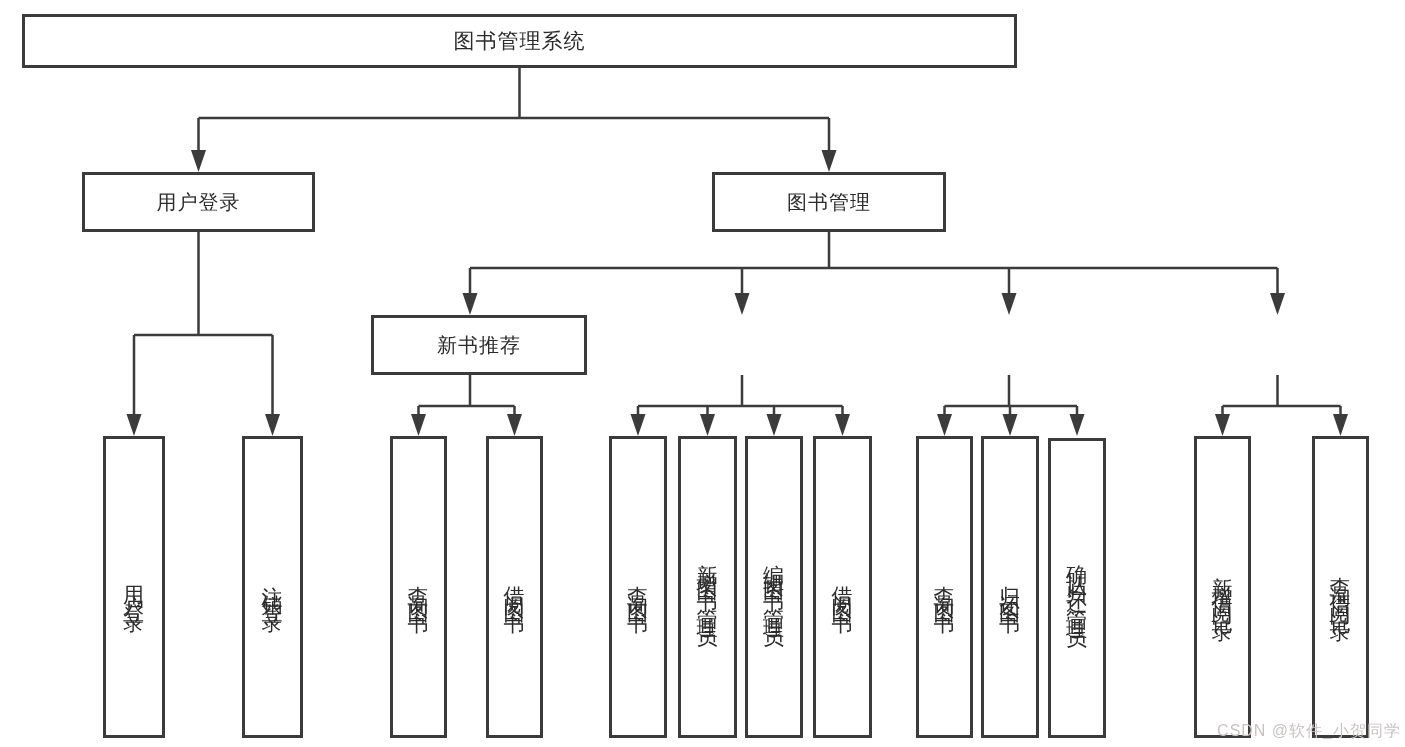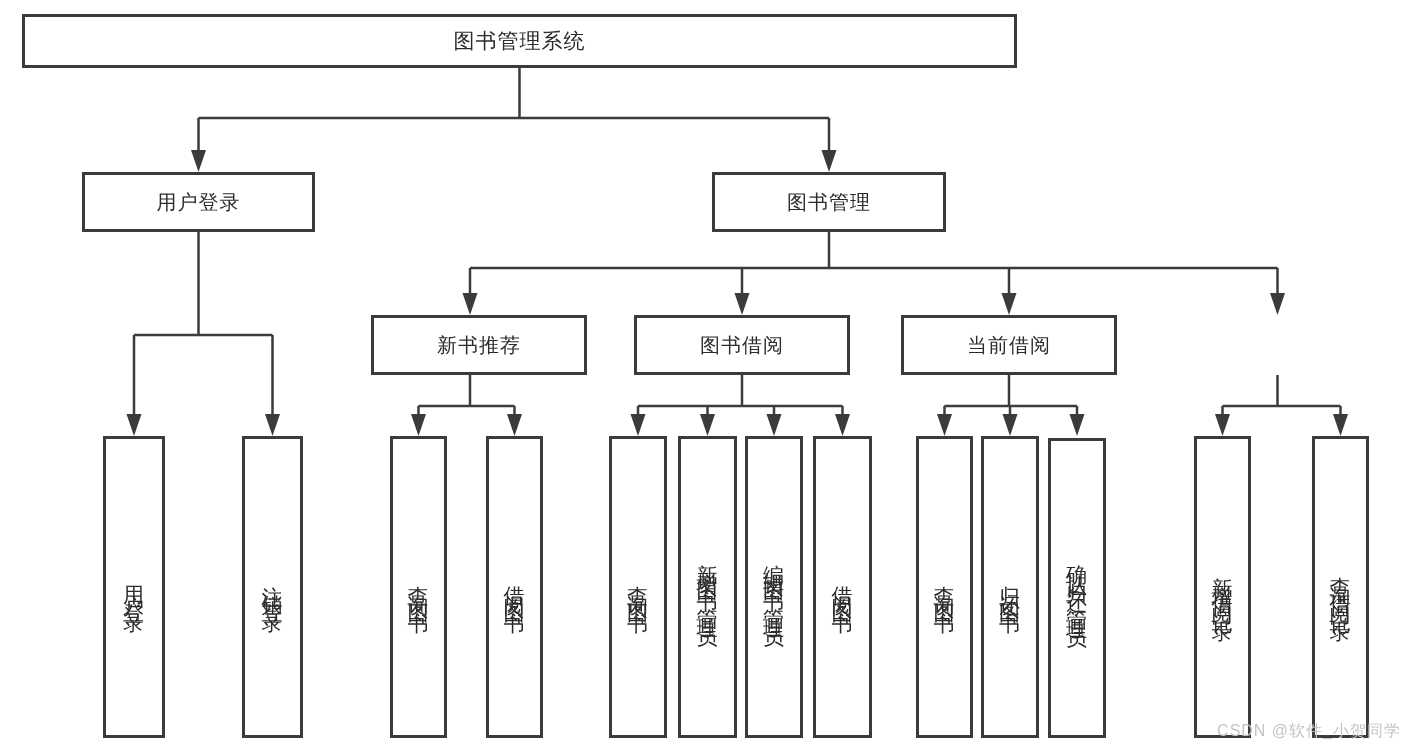--- a/index.html
+++ b/index.html
@@ -118,22 +118,20 @@
       <polygon points="1333,414 1348,414 1340.5,436"></polygon>
     </g>
   </svg>
 
   <div class="node root" style="left:22px;top:14px;width:995px;height:54px;">图书管理系统</div>
 
   <div class="node" style="left:82px;top:172px;width:233px;height:60px;">用户登录</div>
   <div class="node" style="left:712px;top:172px;width:234px;height:60px;">图书管理</div>
 
   <div class="node" style="left:362px;top:315px;width:216px;height:60px;margin-left:9px;">新书推荐</div>
-  <div class="node" style="left:634px;top:315px;width:216px;height:60px;">图书借阅</div>
-  <div class="node" style="left:901px;top:315px;width:216px;height:60px;">当前借阅</div>
 
   <div class="vnode" style="left:103px;top:436px;width:62px;height:302px;">
     <span class="vlabel">用户登录</span>
   </div>
   <div class="vnode" style="left:242px;top:436px;width:61px;height:302px;">
     <span class="vlabel">注销登录</span>
   </div>
 
   <div class="vnode" style="left:390px;top:436px;width:57px;height:302px;">
     <span class="vlabel">查询图书</span>

